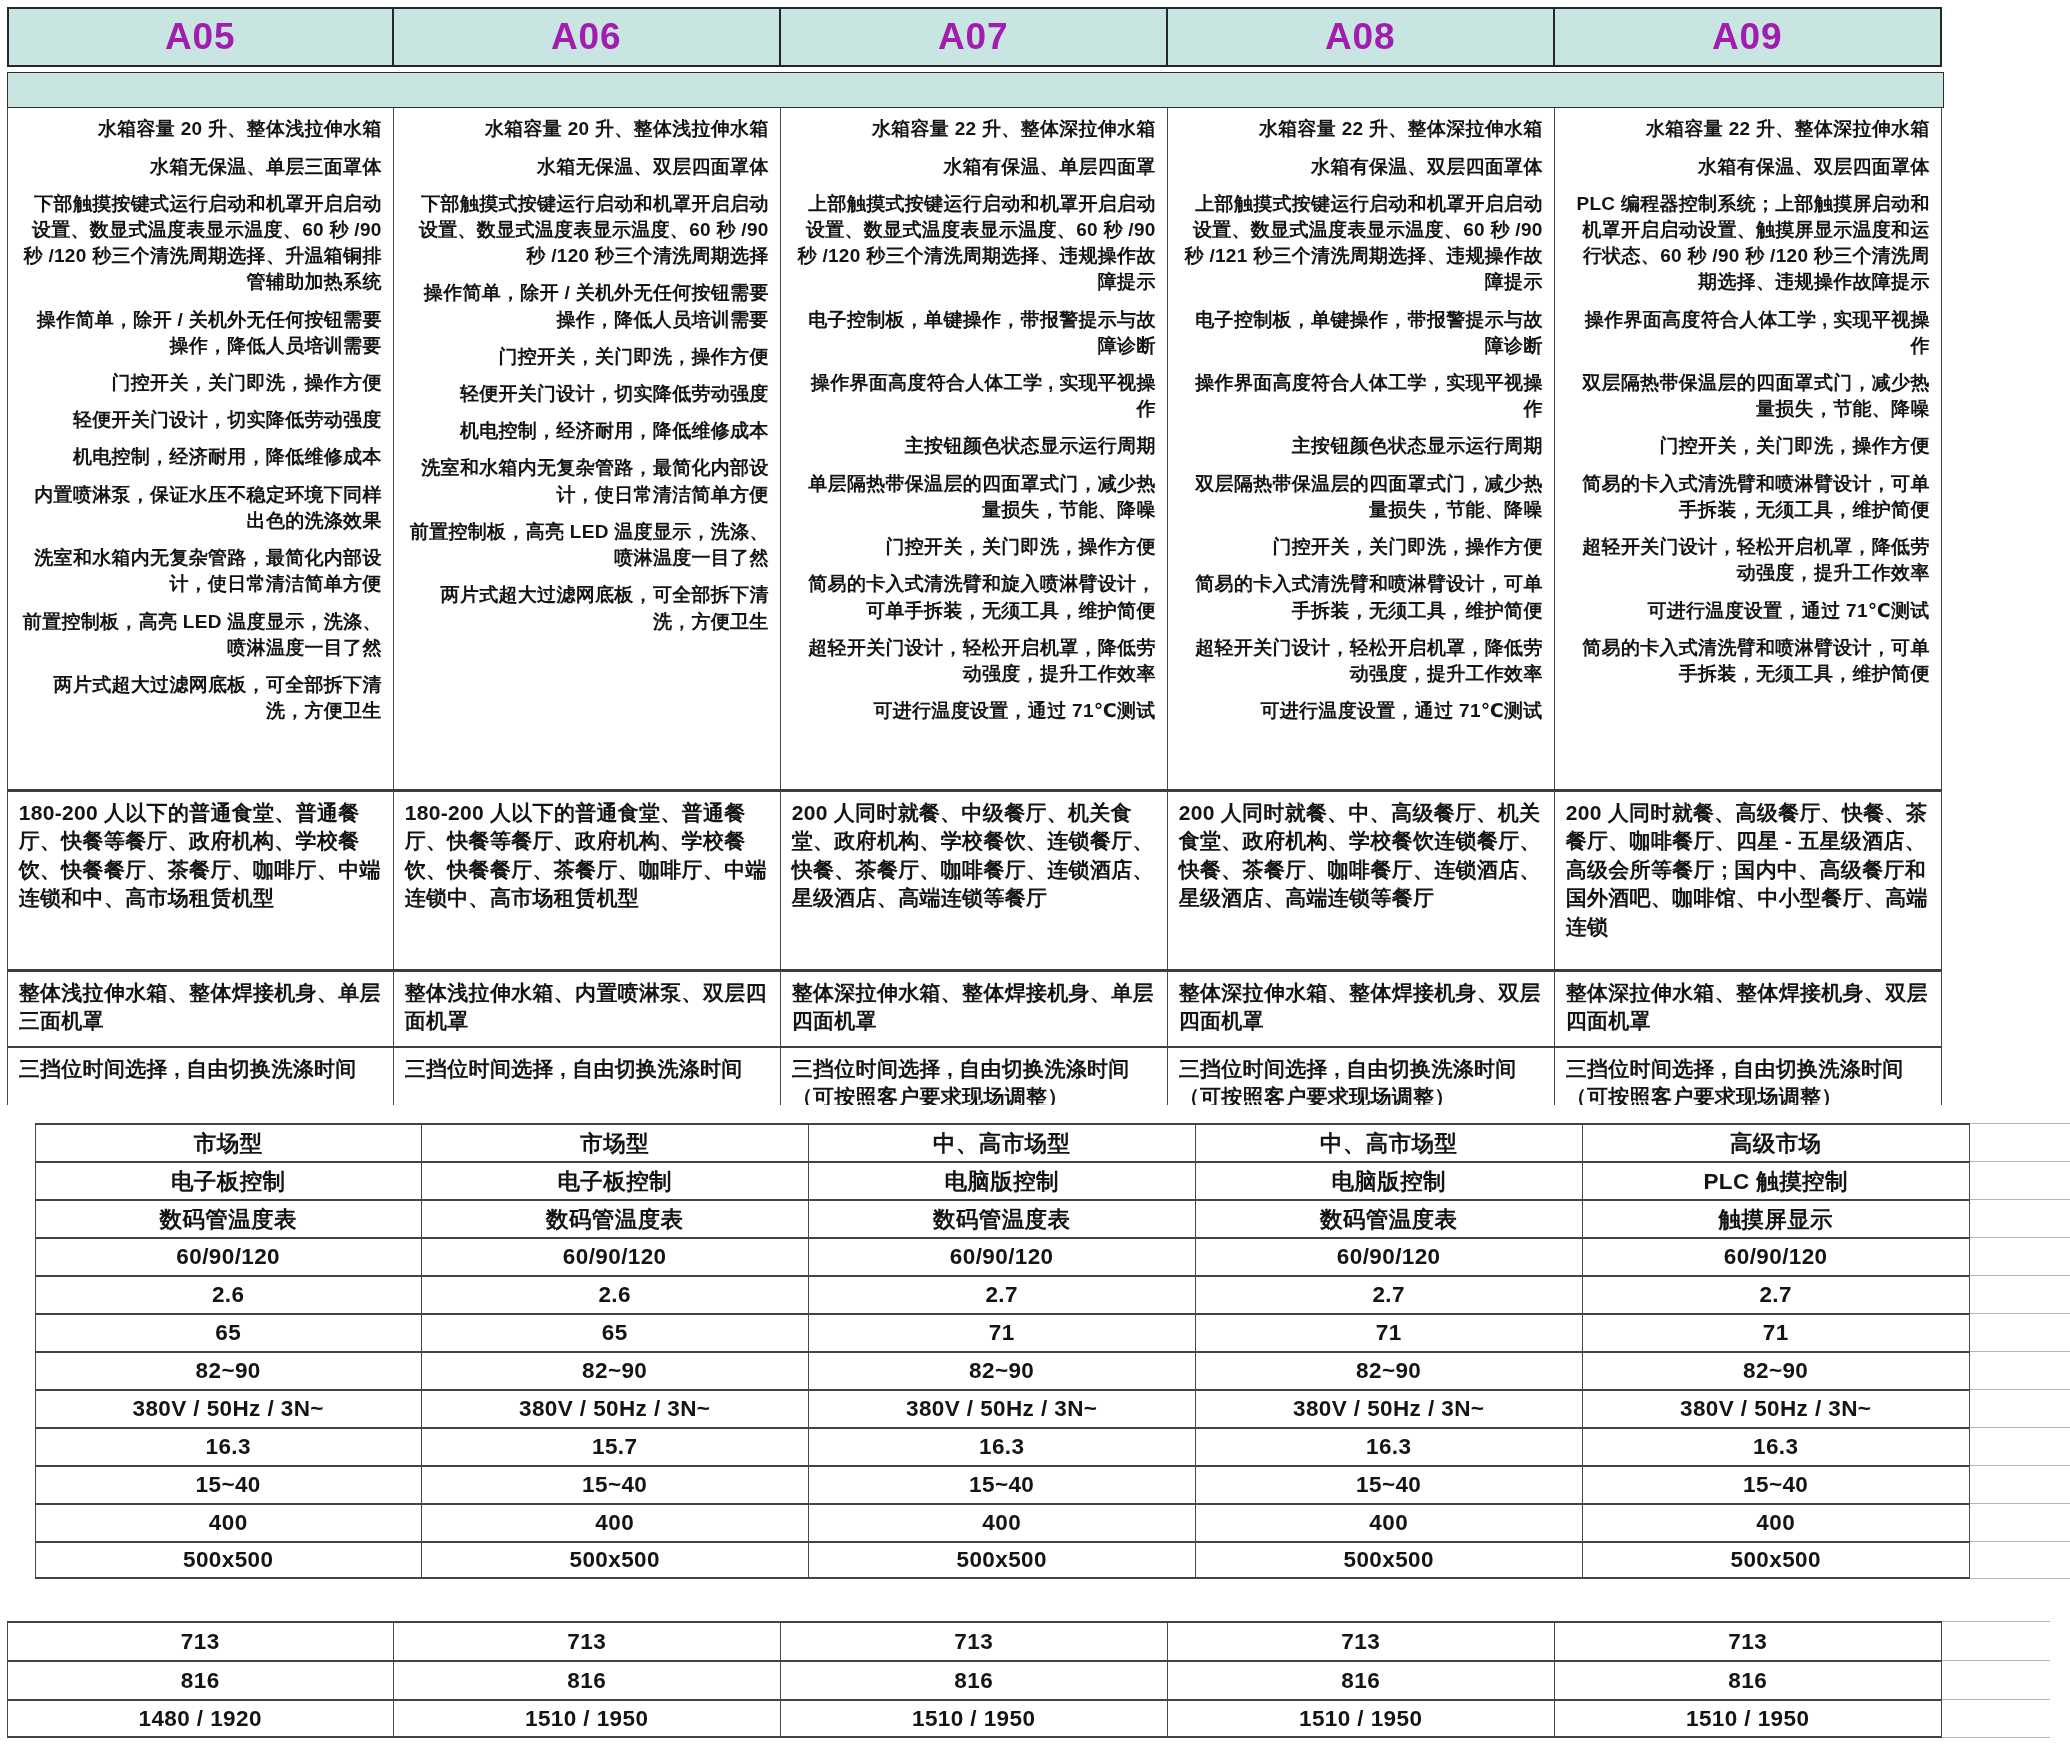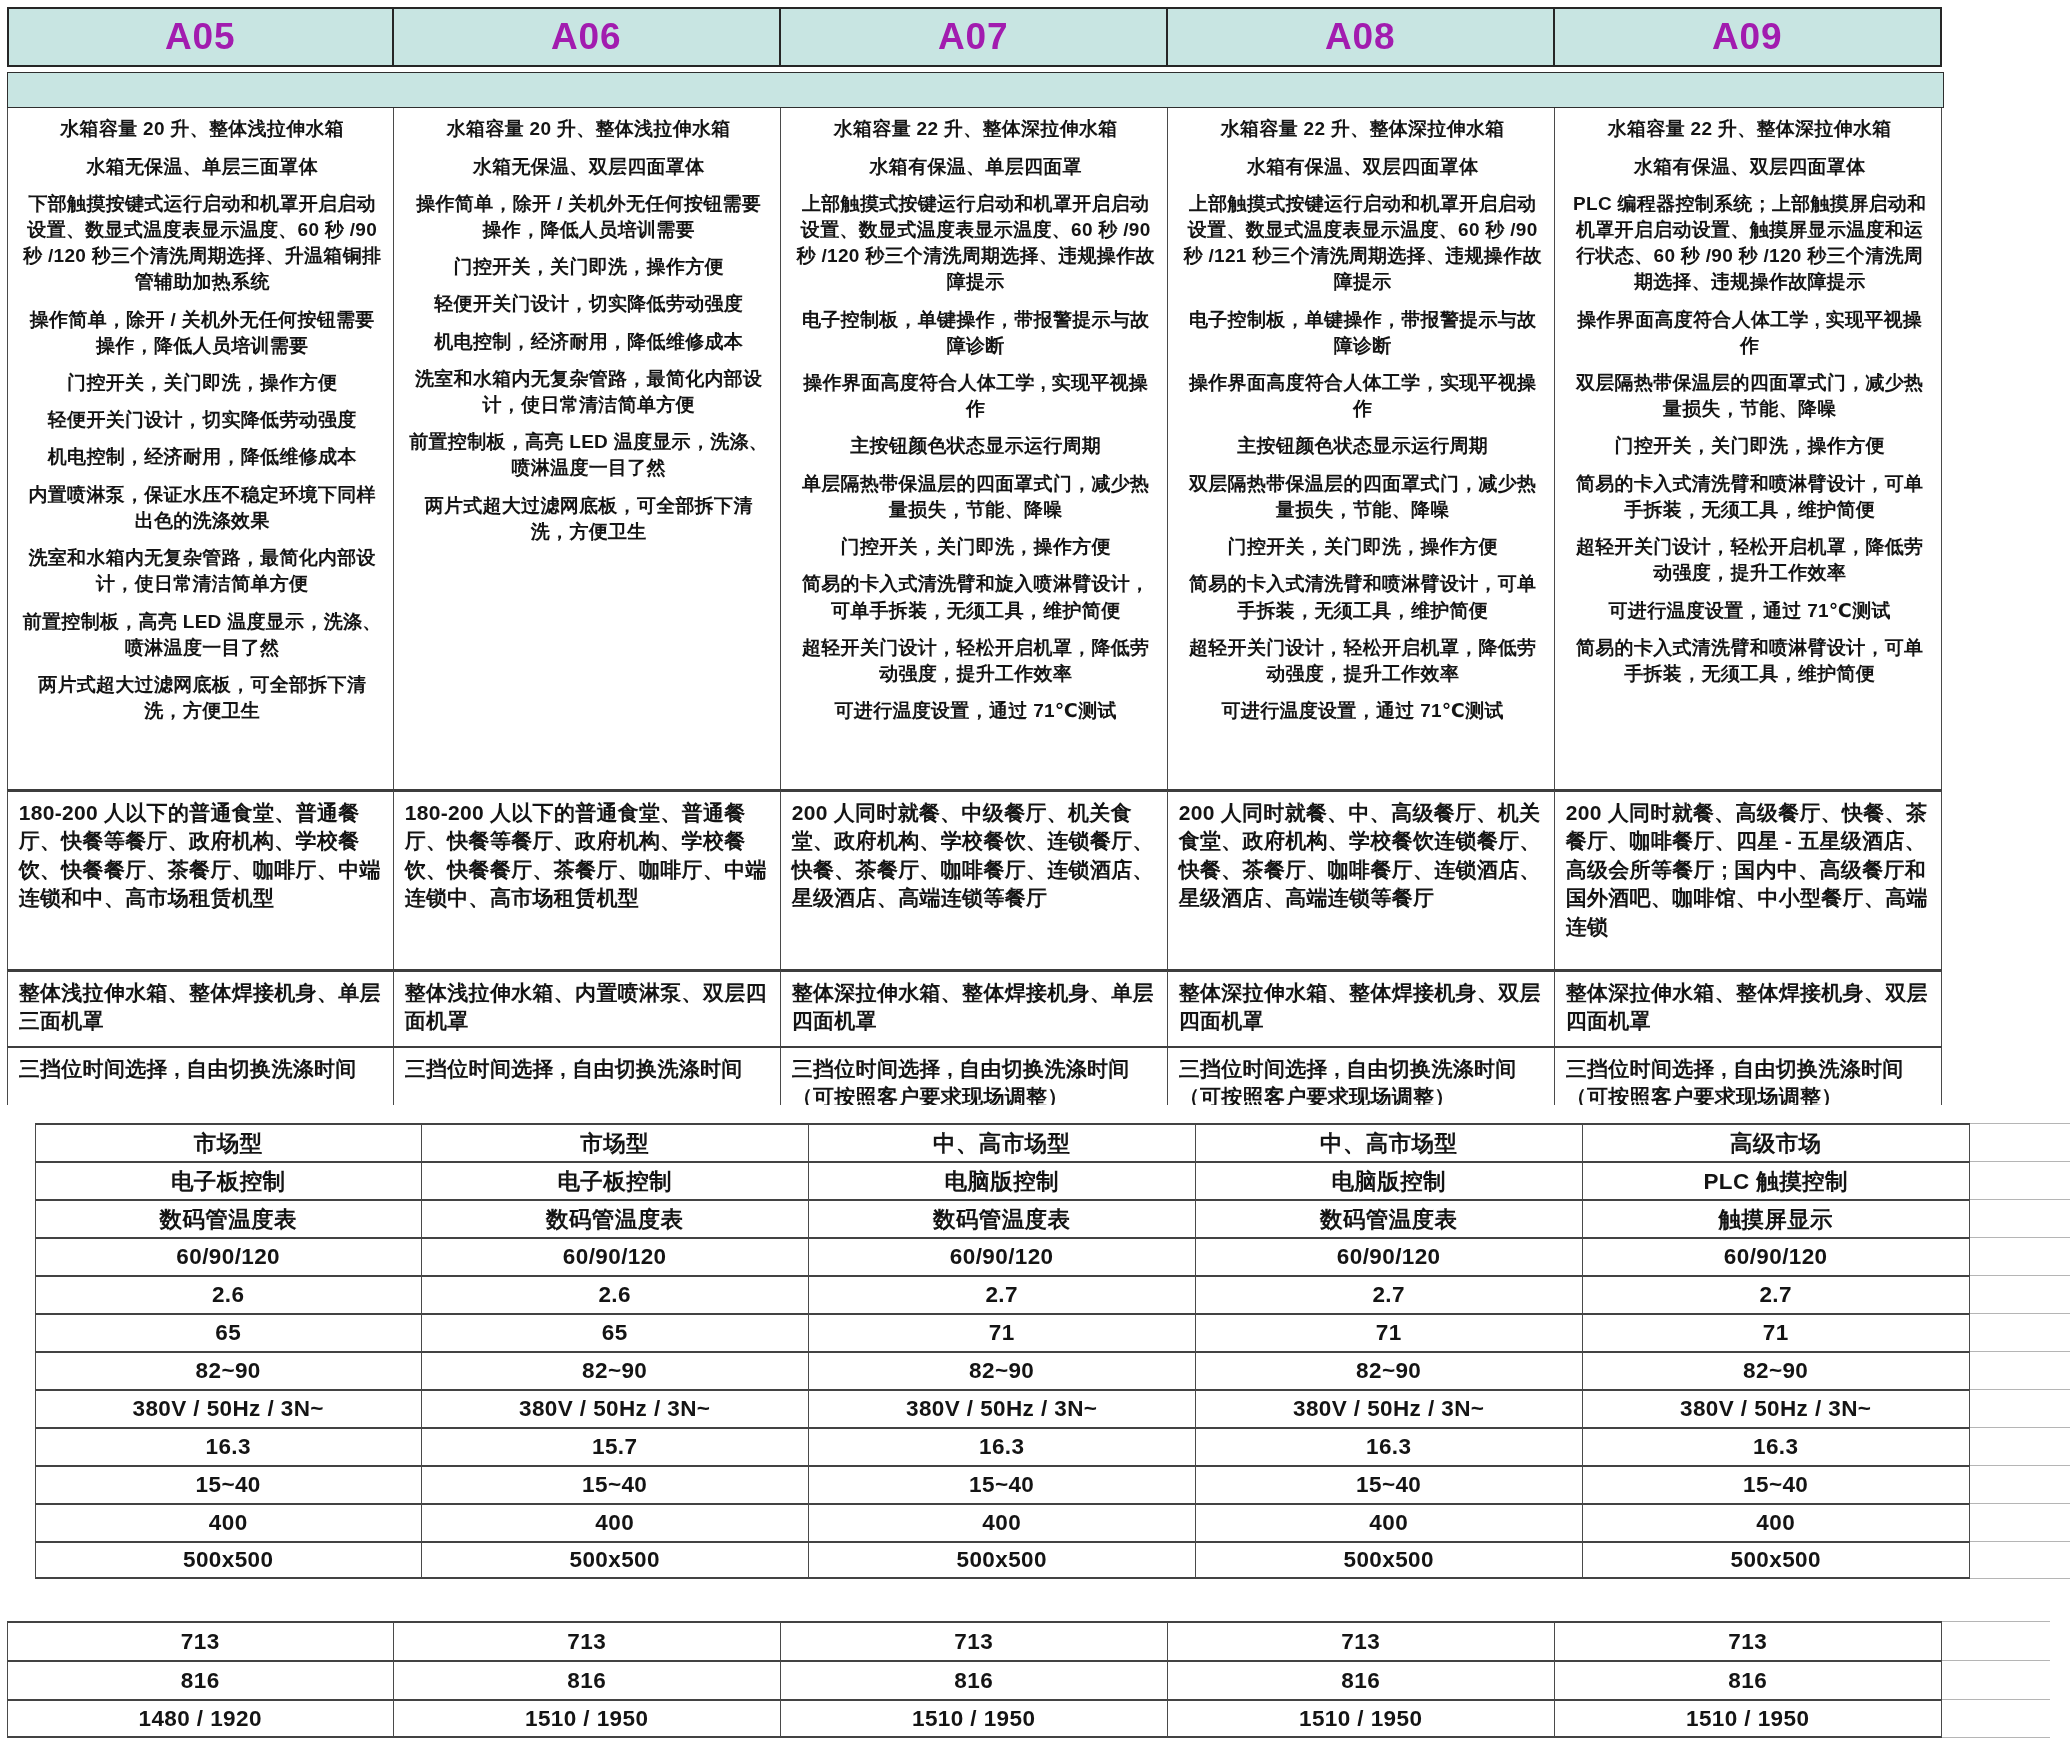--- a/index.html
+++ b/index.html
@@ -23,21 +23,21 @@
                     padding:8.3px 11px 3.3px 11px;overflow:hidden;}
   .grid-row > .cell:first-child{border-left:1.7px solid #4a4a4a;}
   .r-features{height:681px;}
   .r-app{height:180px;}
   .r-con{height:77px;}
   .r-time{height:59px;}
   .r-app > .cell{border-top:3.3px solid #3d3d3d;}
   .r-con > .cell{border-top:3.3px solid #3d3d3d;}
   .r-time > .cell{border-top:2.5px solid #3d3d3d;}
   .cell p{margin:0 0 11px 4px;font-size:19px;line-height:1.38;font-weight:600;
-          letter-spacing:0.3px;text-align:center;}
+          letter-spacing:0.3px;text-align:right;}
   .r-app .cell, .r-con .cell, .r-time .cell{
           font-size:21px;line-height:1.36;font-weight:600;letter-spacing:0.3px;padding-top:6.7px;}
 
   
   .spec{position:absolute;left:6.7px;width:2043px;}
   .spec1{top:1123px;padding-left:28px;}
   .spec2{top:1621px;}
   .spec-row{display:flex;box-sizing:border-box;}
   .spec1 .spec-row{height:38px;}
   .spec2 .spec-row{height:39px;}
@@ -76,20 +76,21 @@
         <p>轻便开关门设计，切实降低劳动强度</p>
         <p>机电控制，经济耐用，降低维修成本</p>
         <p>内置喷淋泵，保证水压不稳定环境下同样出色的洗涤效果</p>
         <p>洗室和水箱内无复杂管路，最简化内部设计，使日常清洁简单方便</p>
         <p>前置控制板，高亮 LED 温度显示，洗涤、喷淋温度一目了然</p>
         <p>两片式超大过滤网底板，可全部拆下清洗，方便卫生</p>
       </div>
       <div class="cell">
         <p>水箱容量 20 升、整体浅拉伸水箱</p>
         <p>水箱无保温、双层四面罩体</p>
+        <p>下部触摸式按键运行启动和机罩开启启动设置、数显式温度表显示温度、60 秒 /90 秒 /120 秒三个清洗周期选择</p>
         <p>操作简单，除开 / 关机外无任何按钮需要操作，降低人员培训需要</p>
         <p>门控开关，关门即洗，操作方便</p>
         <p>轻便开关门设计，切实降低劳动强度</p>
         <p>机电控制，经济耐用，降低维修成本</p>
         <p>洗室和水箱内无复杂管路，最简化内部设计，使日常清洁简单方便</p>
         <p>前置控制板，高亮 LED 温度显示，洗涤、喷淋温度一目了然</p>
         <p>两片式超大过滤网底板，可全部拆下清洗，方便卫生</p>
       </div>
       <div class="cell">
         <p>水箱容量 22 升、整体深拉伸水箱</p>

